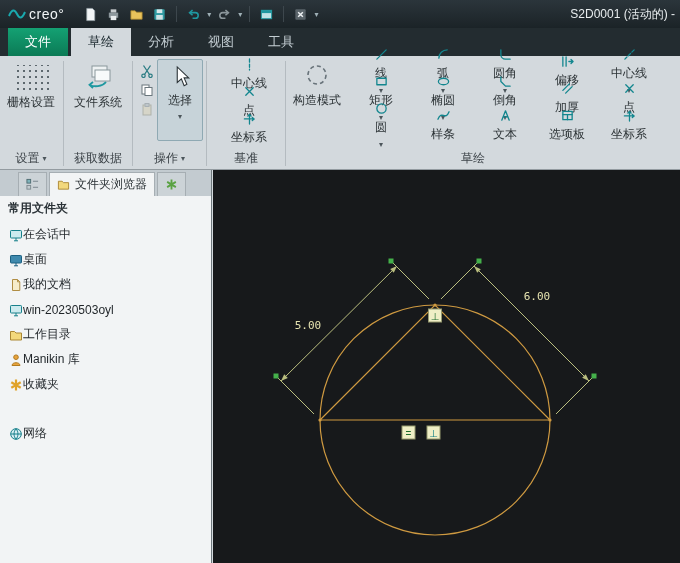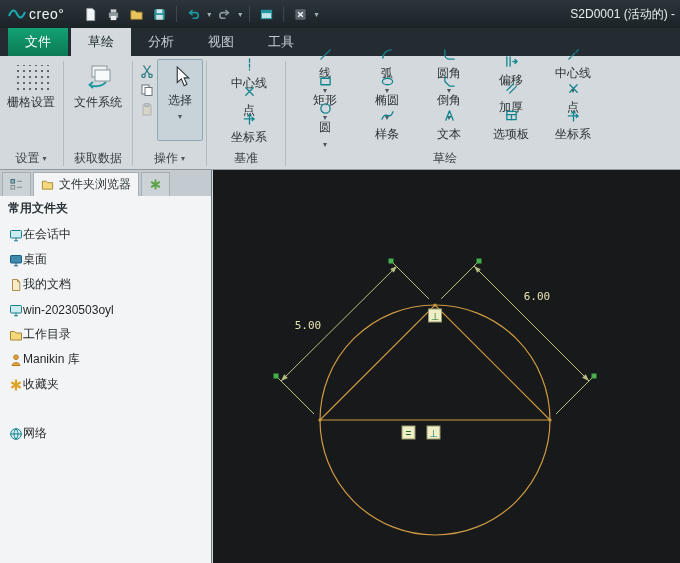--- a/index.html
+++ b/index.html
@@ -40,21 +40,21 @@
   .smallcol svg { width:14px; height:14px; }
   .selbtn { width:46px; background:#c7d3d9; border:1px solid #8fa9b3; border-radius:2px; height:82px; margin-top:1px; }
   .ticon { width:13px; height:13px; flex:none; fill:none; stroke:#12868e; stroke-width:1.4; stroke-linecap:round; stroke-linejoin:round; }
   .tgrid { display:grid; grid-template-rows:repeat(3,27px); grid-auto-flow:column; grid-auto-columns:62px; align-items:center; margin-left:2px; }
   .tool, .drow { display:flex; align-items:center; gap:4px; padding-left:6px; font-size:12px; color:#2c3336; white-space:nowrap;flex-direction:column; }
   .drow { height:27px; width:72px; }
 
   
   .panel { position:absolute; top:170px; left:0; width:212px; height:393px; background:#f2f4f5;
     border-right:1px solid #6e787d; display:flex; flex-direction:column; }
-  .ptabs { height:26px; background:#c3cbd0; display:flex; align-items:flex-end; padding-left:2px; }
+  .ptabs { height:26px; background:#c3cbd0; display:flex; align-items:flex-end; padding-left:18px; }
   .ptab { height:24px; display:flex; align-items:center; gap:5px; padding:0 7px; background:#ccd3d7;
     border:1px solid #a6aeb3; border-bottom:none; margin-right:2px; font-size:12px; color:#2b3236; }
   .ptab.active { background:#f2f4f5; }
   .ptab svg { width:13px; height:13px; }
   .phead { height:24px; display:flex; align-items:center; padding-left:8px; font-weight:bold; color:#2b3338; }
   .pfolders { padding-top:2px; }
   .frow { height:25px; display:flex; align-items:center; padding-left:9px; font-size:12px; color:#1f2428; }
   .frow.gap { margin-top:24px; }
   .ficon { width:14px; height:14px; flex:none; }
 
@@ -230,20 +230,26 @@
       </div>
     <div class="rfooter">
       <span>基准</span>
     </div>
   </div>
 
   <div class="rsep"></div>
 
   <div class="rgroup">
     <div class="rbody">
+      <div class="bigbtn" style="width:56px;">
+        <svg viewBox="0 0 28 26" style="width:28px;height:26px;">
+          <circle cx="14" cy="12" r="9" fill="none" stroke="#68737a" stroke-width="1.6" stroke-dasharray="4 3"></circle>
+        </svg>
+        <span>构造模式</span>
+      </div>
       <div class="tgrid">
           <div class="tool">
             <svg class="ticon" viewBox="0 0 14 14">
               <line x1="2" y1="12" x2="12" y2="2"></line>
             </svg>
             <span>线</span>
             <span class="arrow">▾</span>
           </div>
           <div class="tool">
             <svg class="ticon" viewBox="0 0 14 14">

